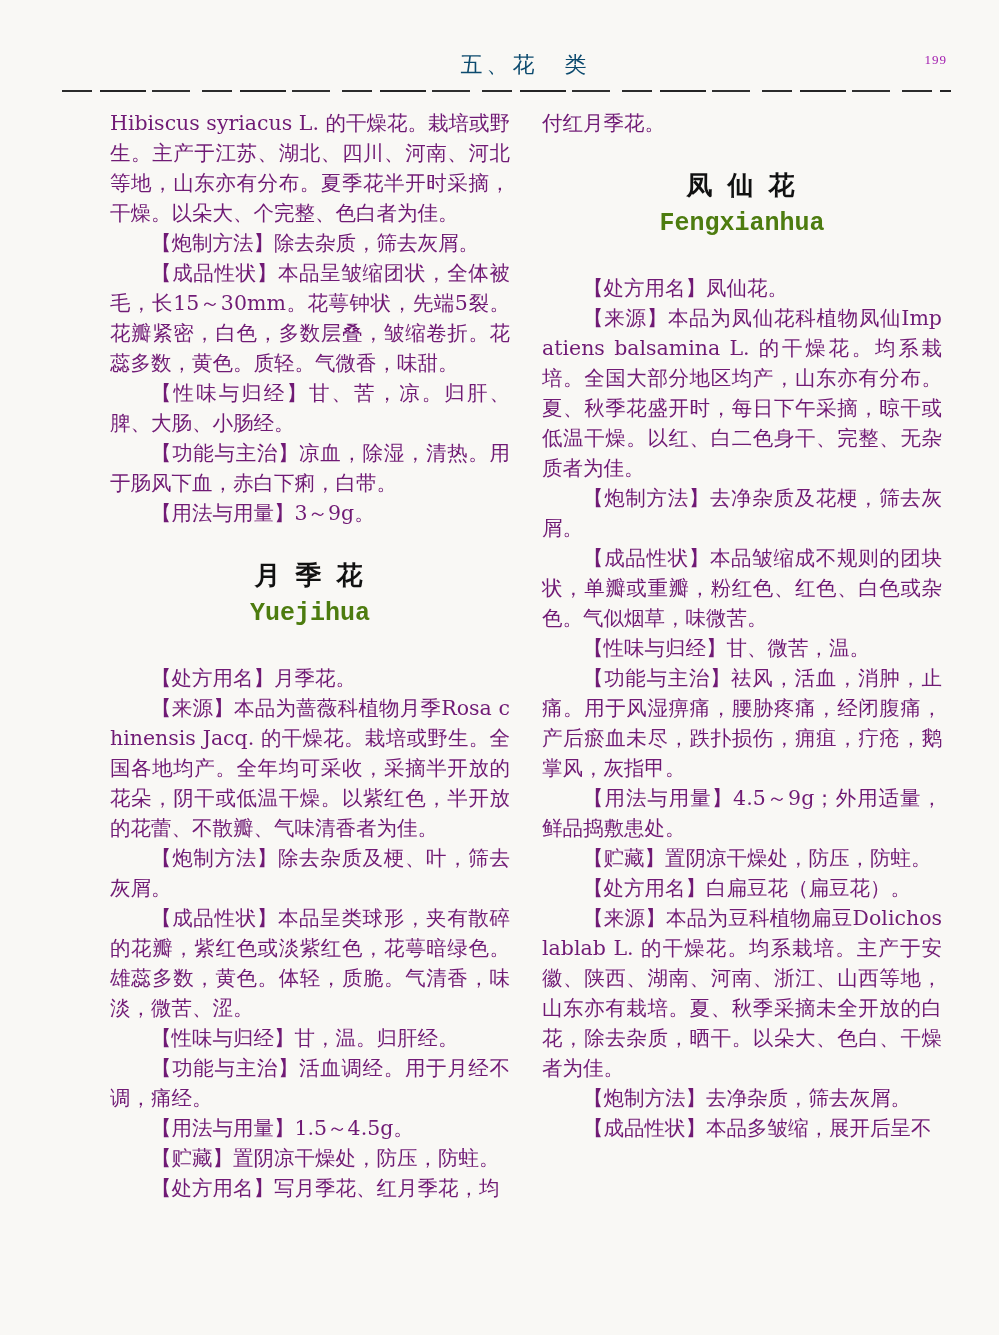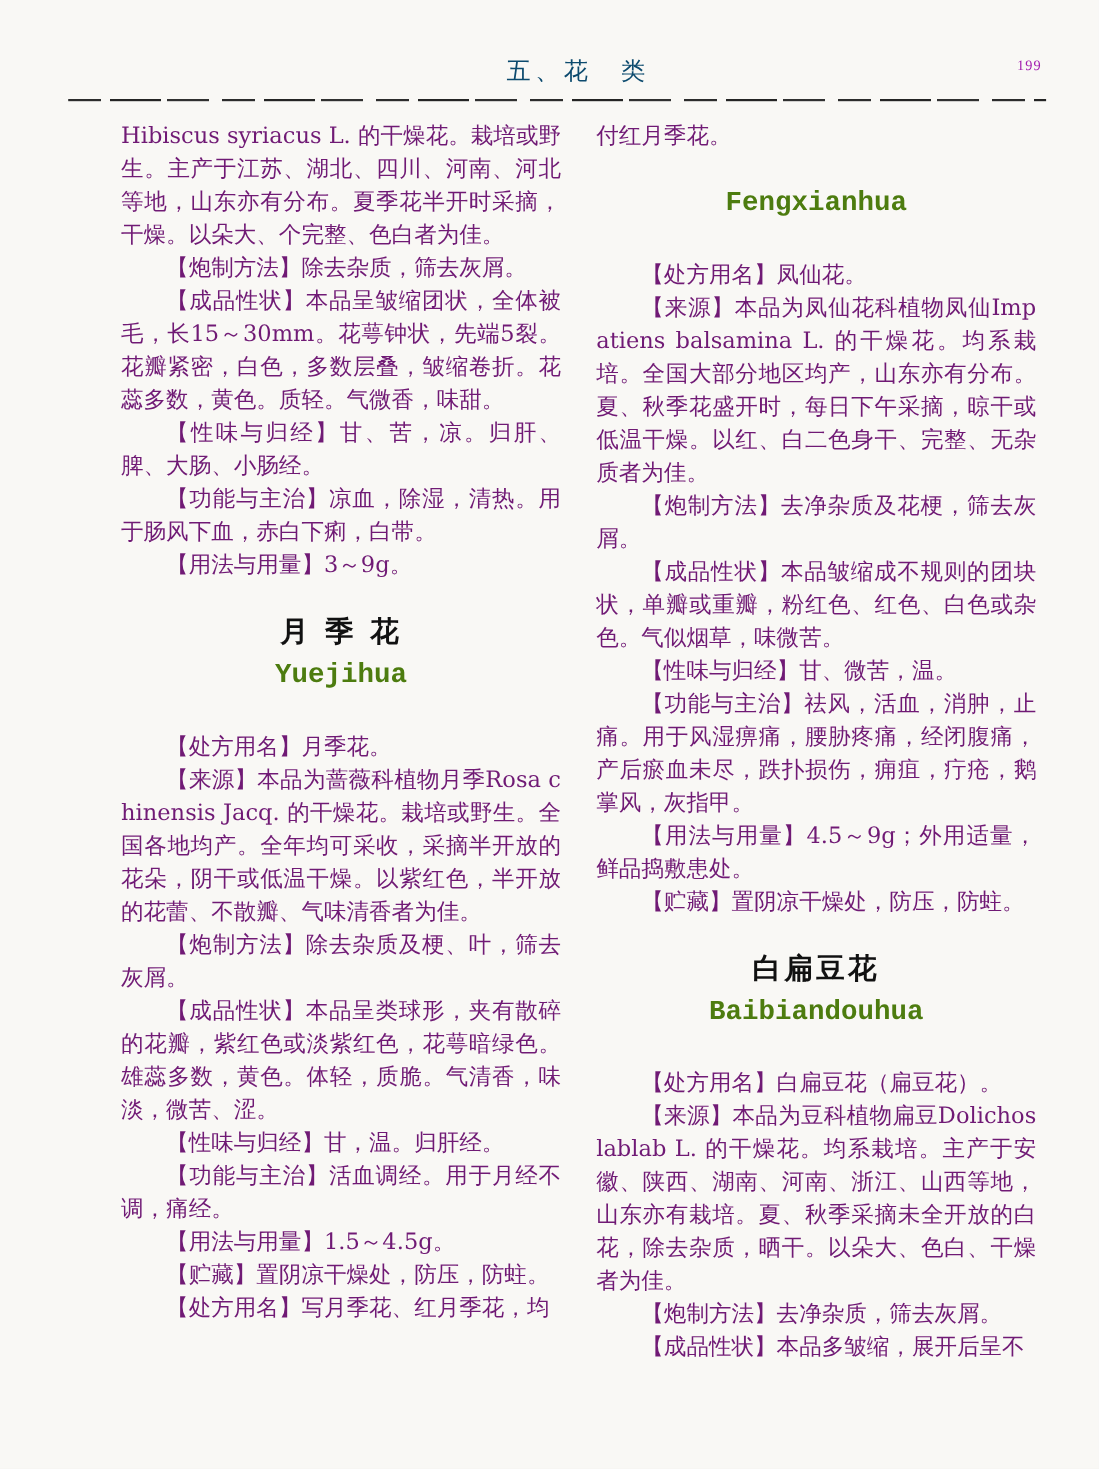--- a/index.html
+++ b/index.html
@@ -117,36 +117,33 @@
       <p class="para indent">【功能与主治】活血调经。用于月经不调，痛经。</p>
       <p class="para indent">【用法与用量】1.5～4.5g。</p>
       <p class="para indent">【贮藏】置阴凉干燥处，防压，防蛀。</p>
       <p class="para indent">【处方用名】写月季花、红月季花，均</p>
     </section>
 
     <section class="col">
       <p class="para">付红月季花。</p>
 
       <div class="entry-heading">
+        <div class="h-cn">凤 仙 花</div>
         <div class="h-py">Fengxianhua</div>
       </div>
 
       <p class="para indent">【处方用名】凤仙花。</p>
       <p class="para indent">【来源】本品为凤仙花科植物凤仙Impatiens balsamina L. 的干燥花。均系栽培。全国大部分地区均产，山东亦有分布。夏、秋季花盛开时，每日下午采摘，晾干或低温干燥。以红、白二色身干、完整、无杂质者为佳。</p>
       <p class="para indent">【炮制方法】去净杂质及花梗，筛去灰屑。</p>
       <p class="para indent">【成品性状】本品皱缩成不规则的团块状，单瓣或重瓣，粉红色、红色、白色或杂色。气似烟草，味微苦。</p>
       <p class="para indent">【性味与归经】甘、微苦，温。</p>
       <p class="para indent">【功能与主治】祛风，活血，消肿，止痛。用于风湿痹痛，腰胁疼痛，经闭腹痛，产后瘀血未尽，跌扑损伤，痈疽，疔疮，鹅掌风，灰指甲。</p>
       <p class="para indent">【用法与用量】4.5～9g；外用适量，鲜品捣敷患处。</p>
       <p class="para indent">【贮藏】置阴凉干燥处，防压，防蛀。</p>
 
-      <div class="entry-heading">
-        <div class="h-cn">白扁豆花</div>
-        <div class="h-py">Baibiandouhua</div>
-      </div>
 
       <p class="para indent">【处方用名】白扁豆花（扁豆花）。</p>
       <p class="para indent">【来源】本品为豆科植物扁豆Dolichos lablab L. 的干燥花。均系栽培。主产于安徽、陕西、湖南、河南、浙江、山西等地，山东亦有栽培。夏、秋季采摘未全开放的白花，除去杂质，晒干。以朵大、色白、干燥者为佳。</p>
       <p class="para indent">【炮制方法】去净杂质，筛去灰屑。</p>
       <p class="para indent">【成品性状】本品多皱缩，展开后呈不</p>
     </section>
 
   </div>
 </div>
 

